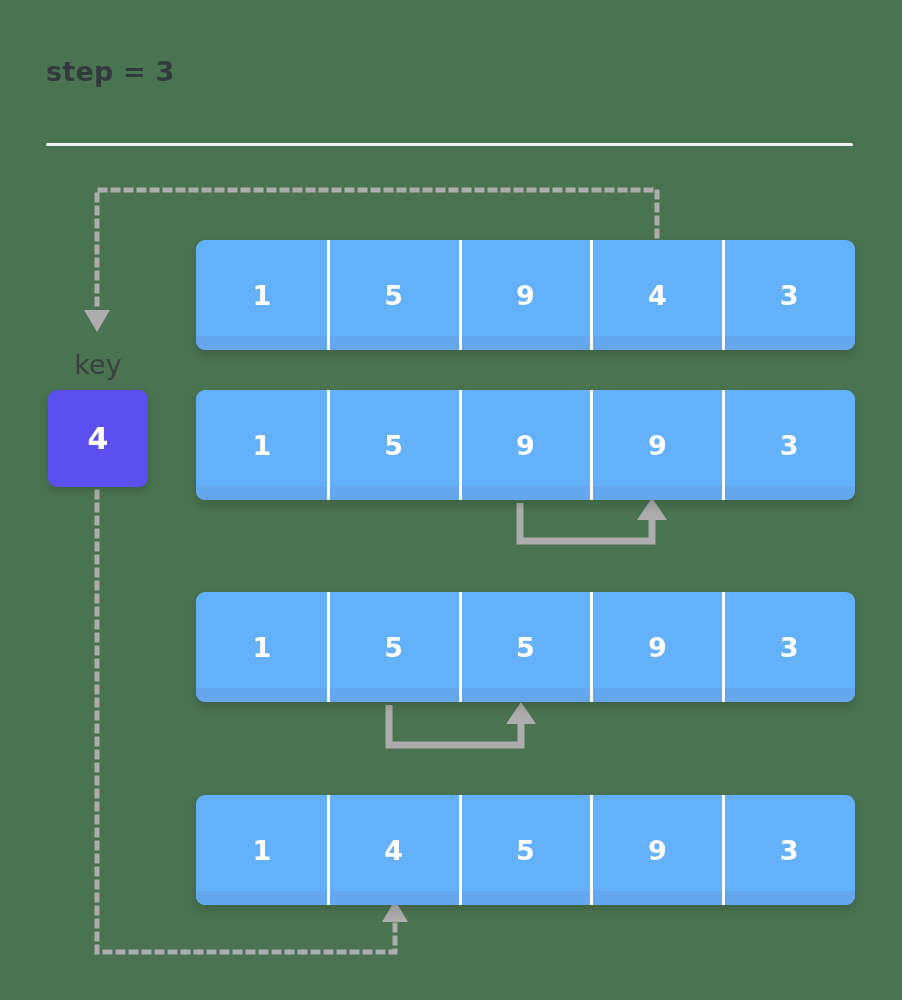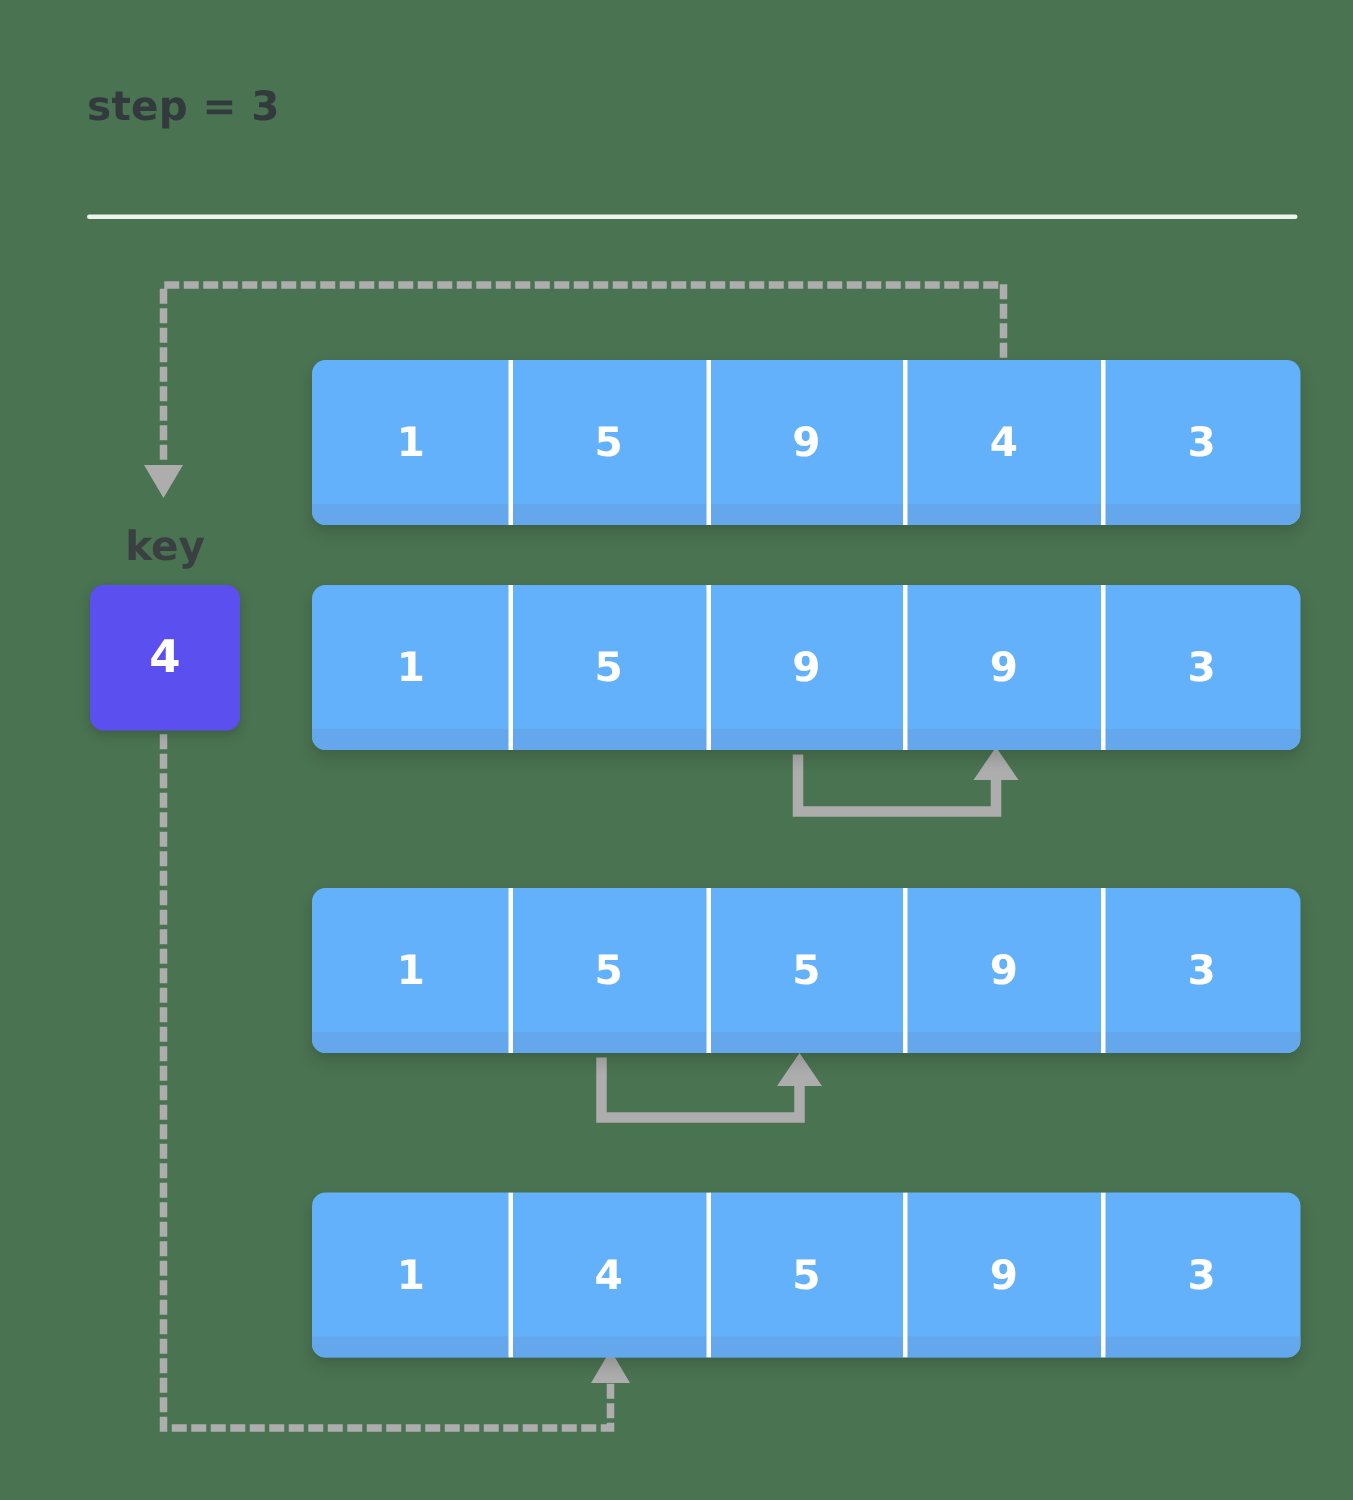--- a/index.html
+++ b/index.html
@@ -9,21 +9,21 @@
   body {
     width: 902px;
     height: 1000px;
     background: #4a7351;
     font-family: "DejaVu Sans", "Liberation Sans", sans-serif;
     overflow: hidden;
     position: relative;
   }
   #stage {
     position: absolute;
-    left: 12px; top: 0;
+    left: 0; top: 0;
     width: 812px;
     height: 1000px;
   }
 
   
   .title {
     position: absolute;
     left: 46px;
     top: 56px;
     font-size: 27px;
@@ -43,21 +43,21 @@
   }
 
   
   .key-label {
     position: absolute;
     left: 48px;
     top: 349px;
     width: 100px;
     text-align: center;
     font-size: 27px;
-    font-weight: bold;
+    font-weight: normal;
     color: #3a3f42;
   }
   .key-box {
     position: absolute;
     left: 48px;
     top: 390px;
     width: 100px;
     height: 97px;
     background: #5b4ff0;
     border-radius: 9px;

